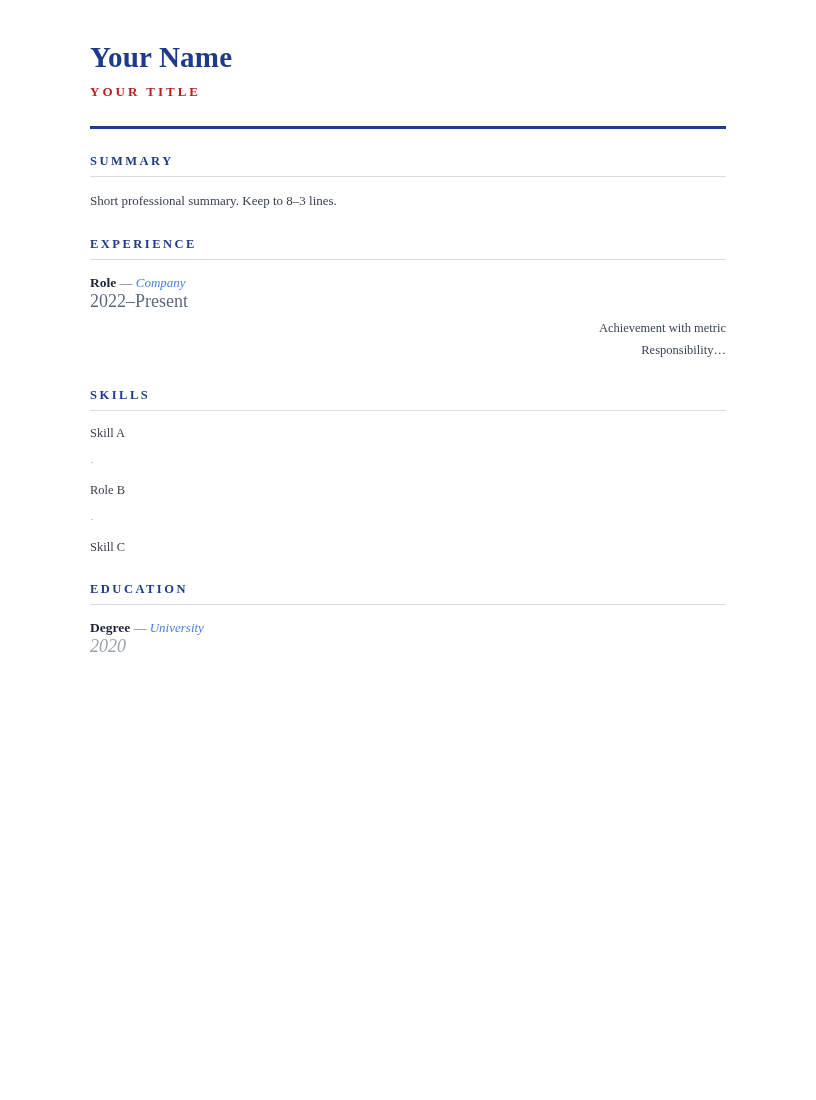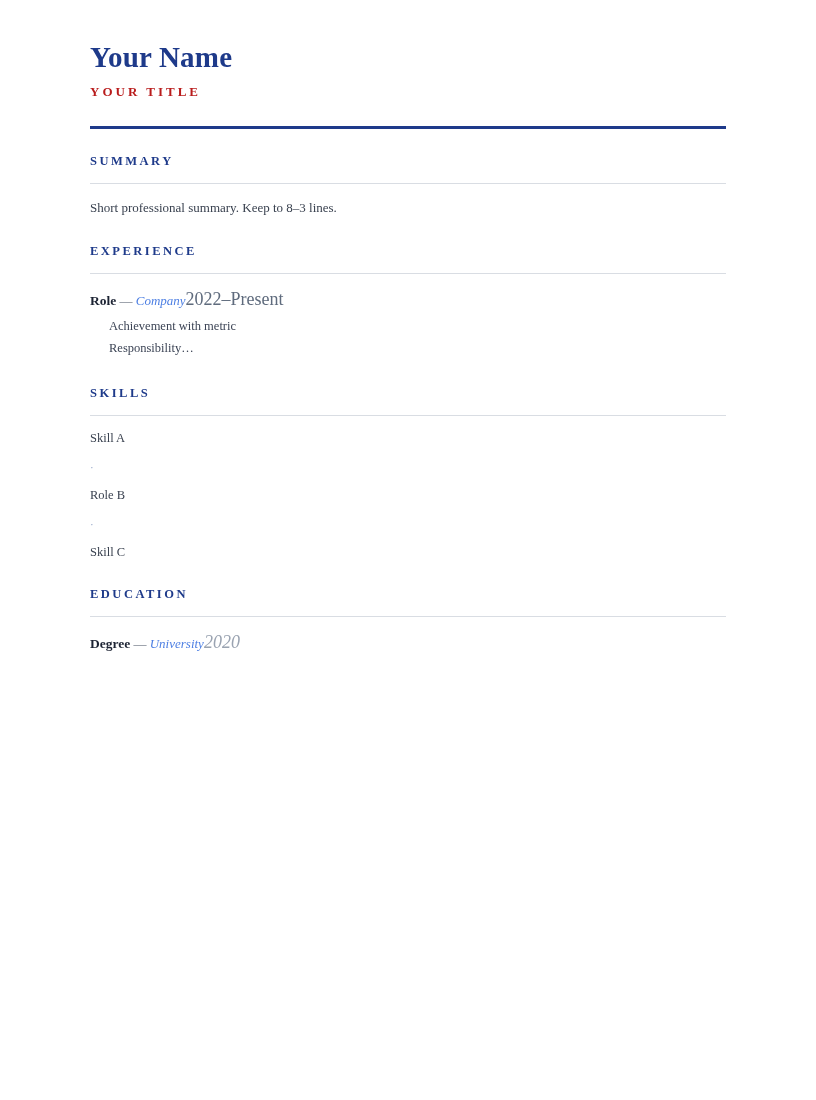--- a/index.html
+++ b/index.html
@@ -38,35 +38,36 @@
   }
   
   .section { margin-top: 27px; }
   .section:first-of-type { margin-top: 25px; }
   .section-heading {
     margin: 0;
     font-size: 12.5px;
     font-weight: bold;
     letter-spacing: 2.5px;
     color: #1e3a8a;
-    padding-bottom: 14px;
+    padding-bottom: 7px;
     border-bottom: 1px solid #d9dde3;
   }
   .section-body { margin-top: 15px; }
   .body-text {
     margin: 0;
     font-size: 13px;
     color: #39414f;
     line-height: 1.4;
   }
   
   .entry-head {
     display: flex;
     justify-content: flex-start;
     align-items: baseline;
+    flex-direction: column;
   }
   .entry-title { font-size: 13px; color: #39414f; }
   .entry-role {
     font-weight: bold;
     font-size: 13.5px;
     color: #1c2333;
   }
   .dash-sep { color: #6b7280; }
   .entry-org {
     font-style: italic;
@@ -83,20 +84,21 @@
   .bullets {
     list-style: none;
     margin: 7px 0 0 0;
     padding: 0 0 0 19px;
   }
   .bullets li {
     font-size: 12.5px;
     color: #3c4455;
     line-height: 1.55;
     margin-top: 3px;
+    text-align: right;
   }
   
   .skills-row {
     display: flex;
     align-items: baseline;
     gap: 15px;
     font-size: 12.5px;
     color: #39414f;
     flex-direction: column;
   }

